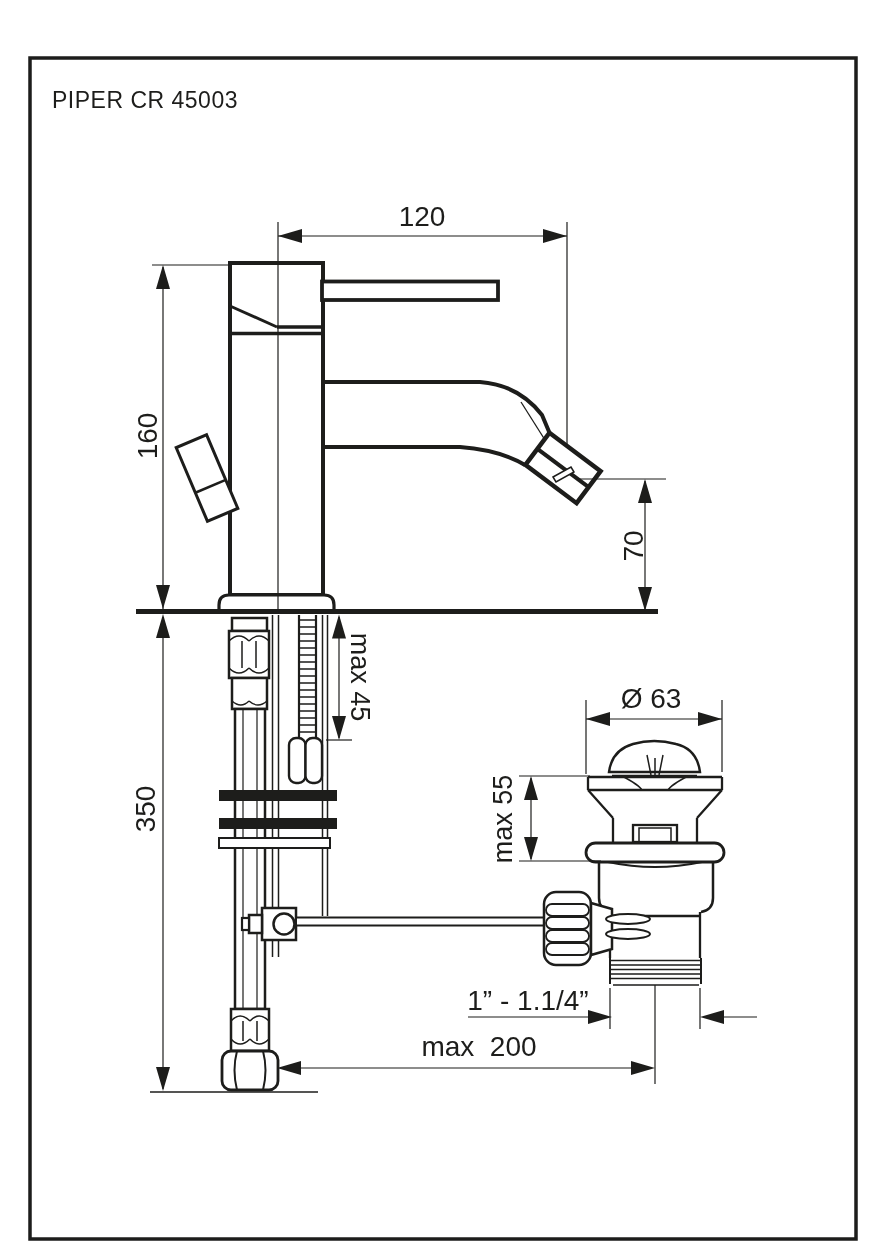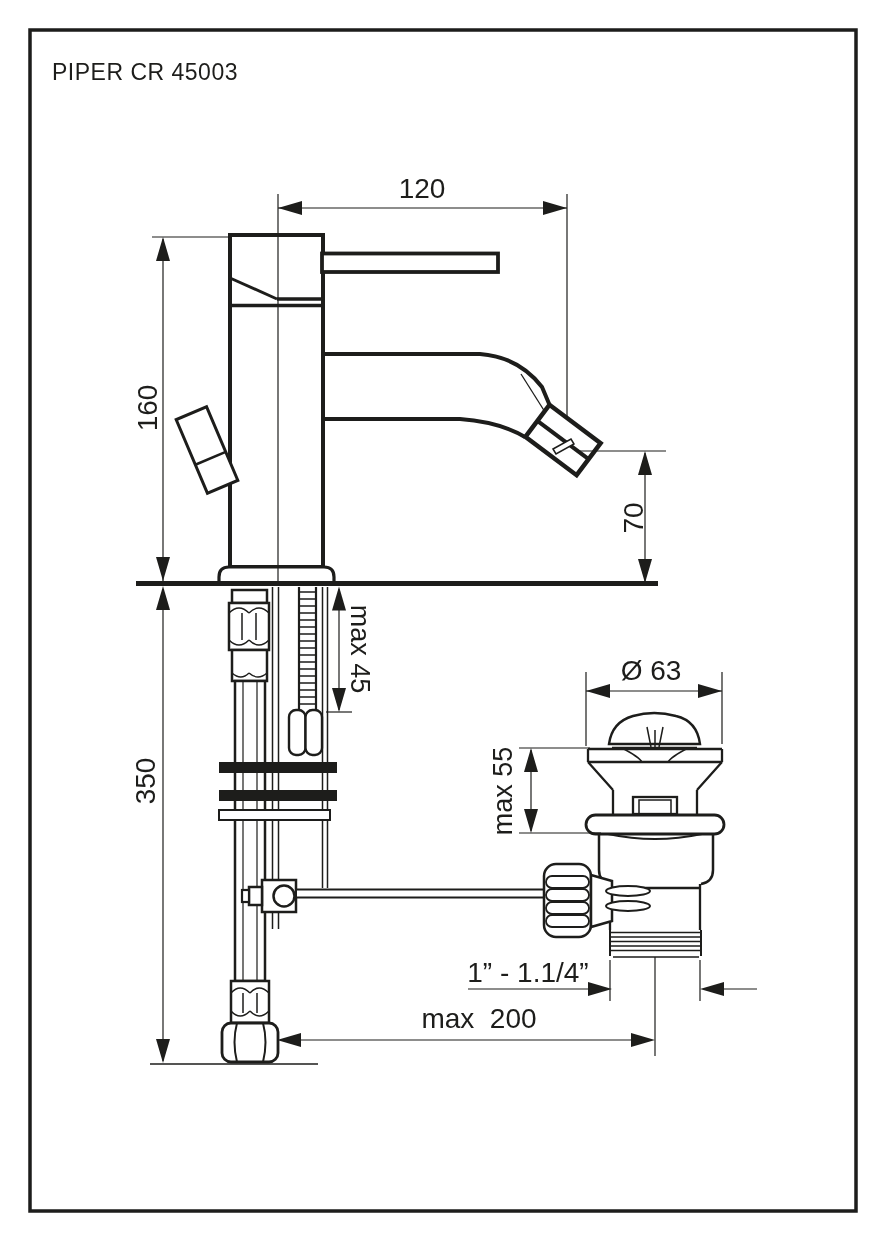--- a/index.html
+++ b/index.html
@@ -1,18 +1,18 @@
 <!DOCTYPE html>
 <html style="--ink: #1d1d1b; --paper: #ffffff;"><head>
 <meta charset="utf-8">
 <style>
   :root{ --ink:#1d1d1b; --paper:#ffffff; }
   html,body{ margin:0; padding:0; background:var(--paper); }
   body{ width:886px; height:1241px; position:relative; font-family:"Liberation Sans", sans-serif; }
-  .sheet{ position:absolute; inset:0; }
+  .sheet{ position:absolute; inset:0;margin-top:28px; }
   svg{ display:block; color:var(--ink); }
   svg text{ fill:currentColor; white-space:pre; font-family:"Liberation Sans", sans-serif; }
   .dim-label{ font-size:28px; }
   .dim-label-small{ font-size:27px; }
   .title-label{ font-size:23px; letter-spacing:.5px; }
   .outline{ fill:none; stroke:currentColor; }
   .white{ fill:var(--paper); stroke:currentColor; }
   .solid{ fill:currentColor; stroke:none; }
 </style>
 </head>

